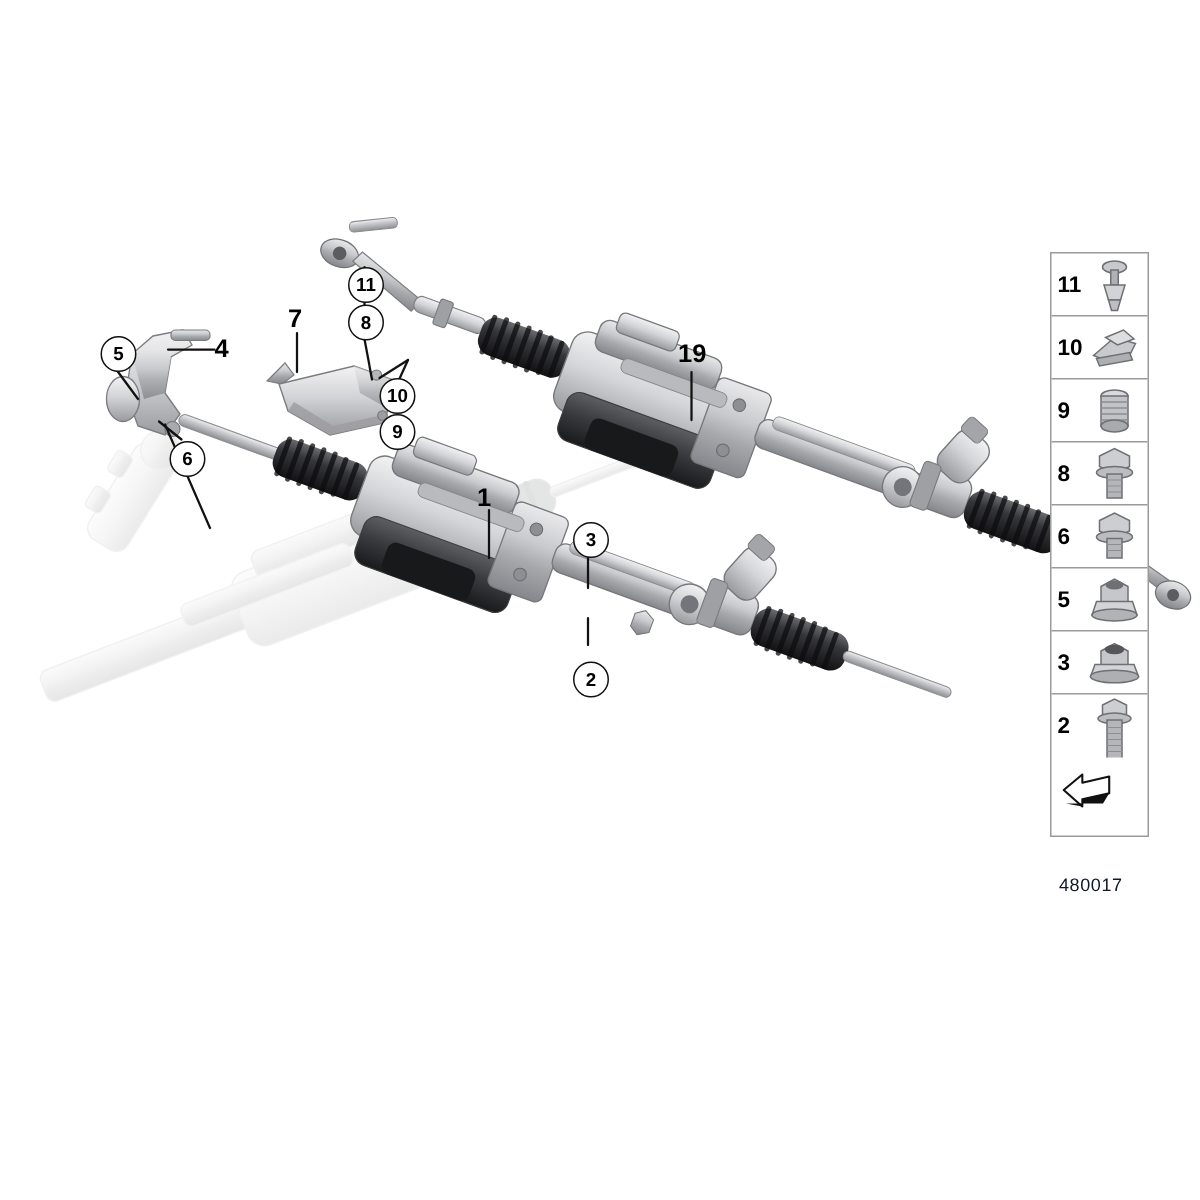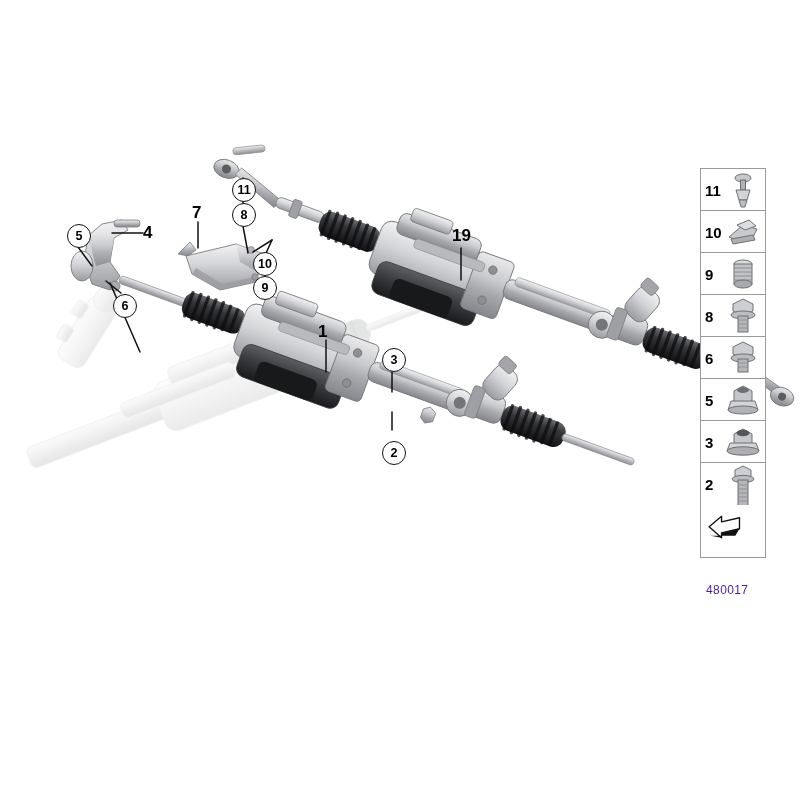--- a/index.html
+++ b/index.html
@@ -25,21 +25,21 @@
           border:1px solid #9a9a9a;background:#fff;box-sizing:border-box;}
   .legrow{position:relative;height:42px;border-bottom:1px solid #9a9a9a;
           box-sizing:border-box;display:block;}
   .legrow:last-child{border-bottom:none;}
   .legnum{position:absolute;left:4px;top:50%;transform:translateY(-50%);
           font-size:15px;font-weight:bold;font-family:"Liberation Sans", sans-serif;}
   .legpic{position:absolute;right:2px;top:0;bottom:0;width:40px;}
   .legpic svg{position:absolute;left:0;top:0;width:40px;height:42px;}
   #arrowrow{height:52px;}
   #legend-caption{position:absolute;left:706px;top:583px;
-                  font-size:12px;letter-spacing:.4px;color:#4c1d95;
+                  font-size:12px;letter-spacing:.4px;color:#0f172a;
                   font-family:"Liberation Sans", sans-serif;}
 
   
   #footer{position:absolute;left:0;top:700px;width:800px;height:100px;background:#fff;}
 </style>
 </head>
 <body>
 
 <div id="stage">
 

